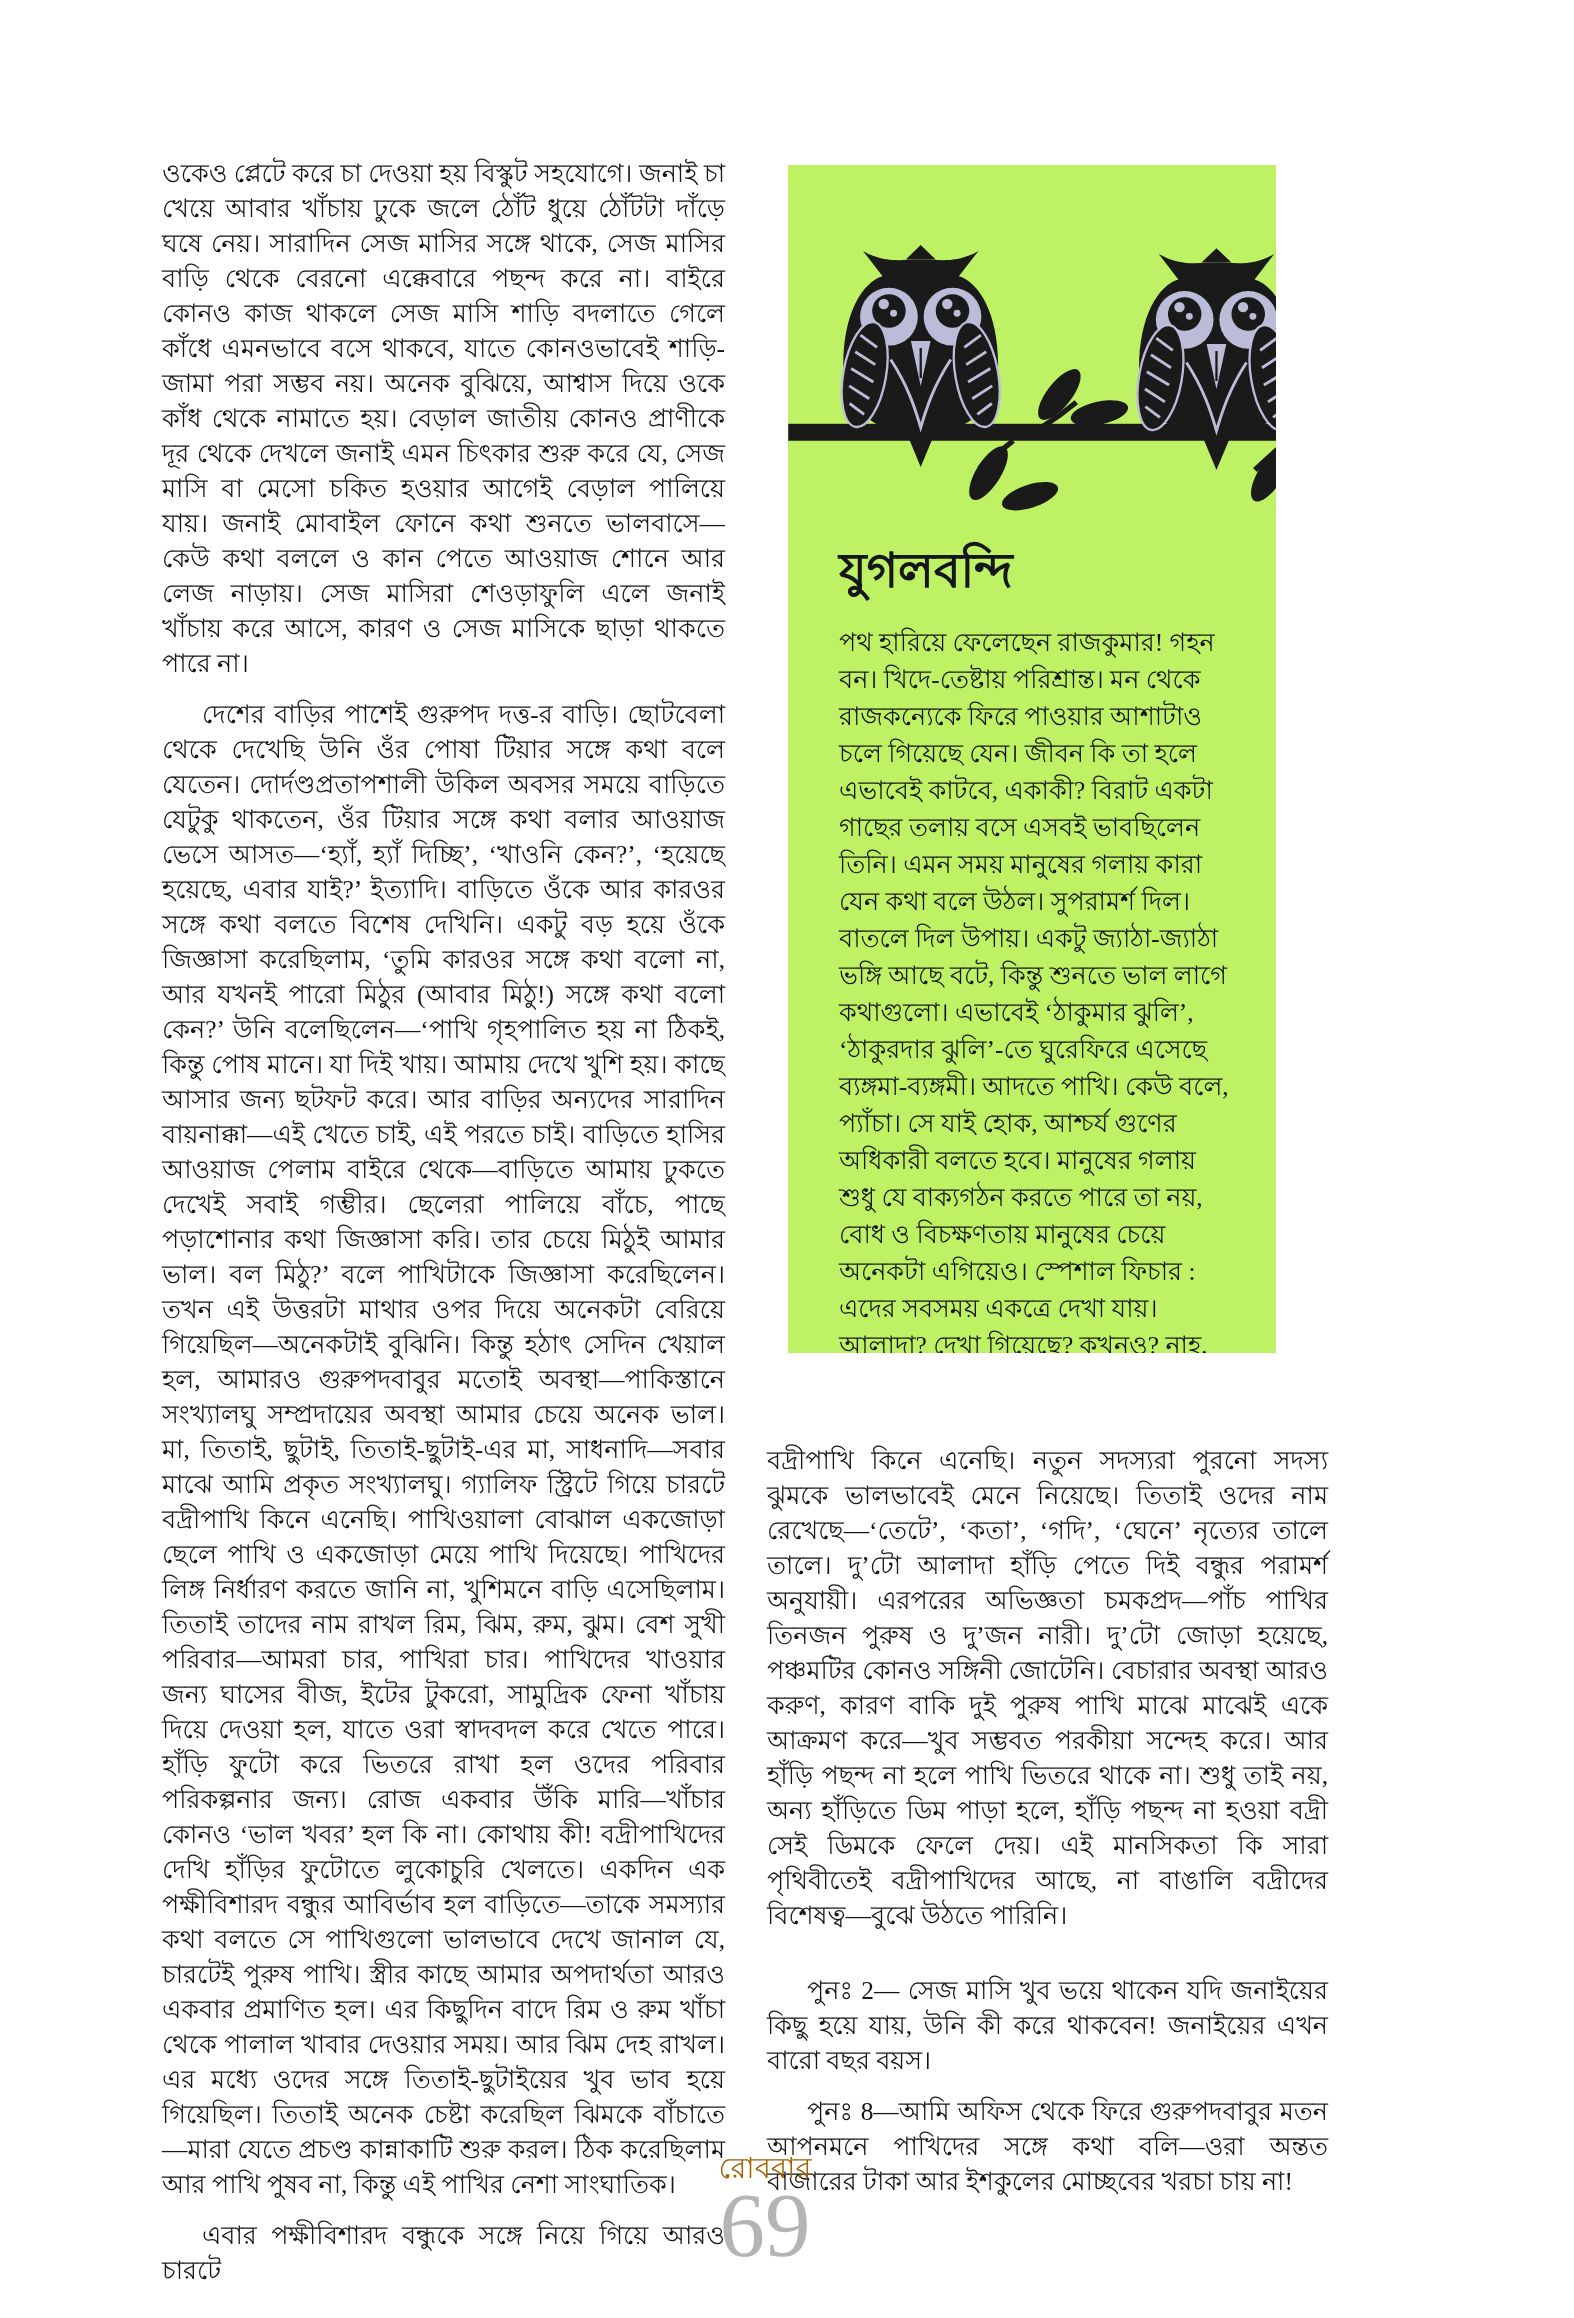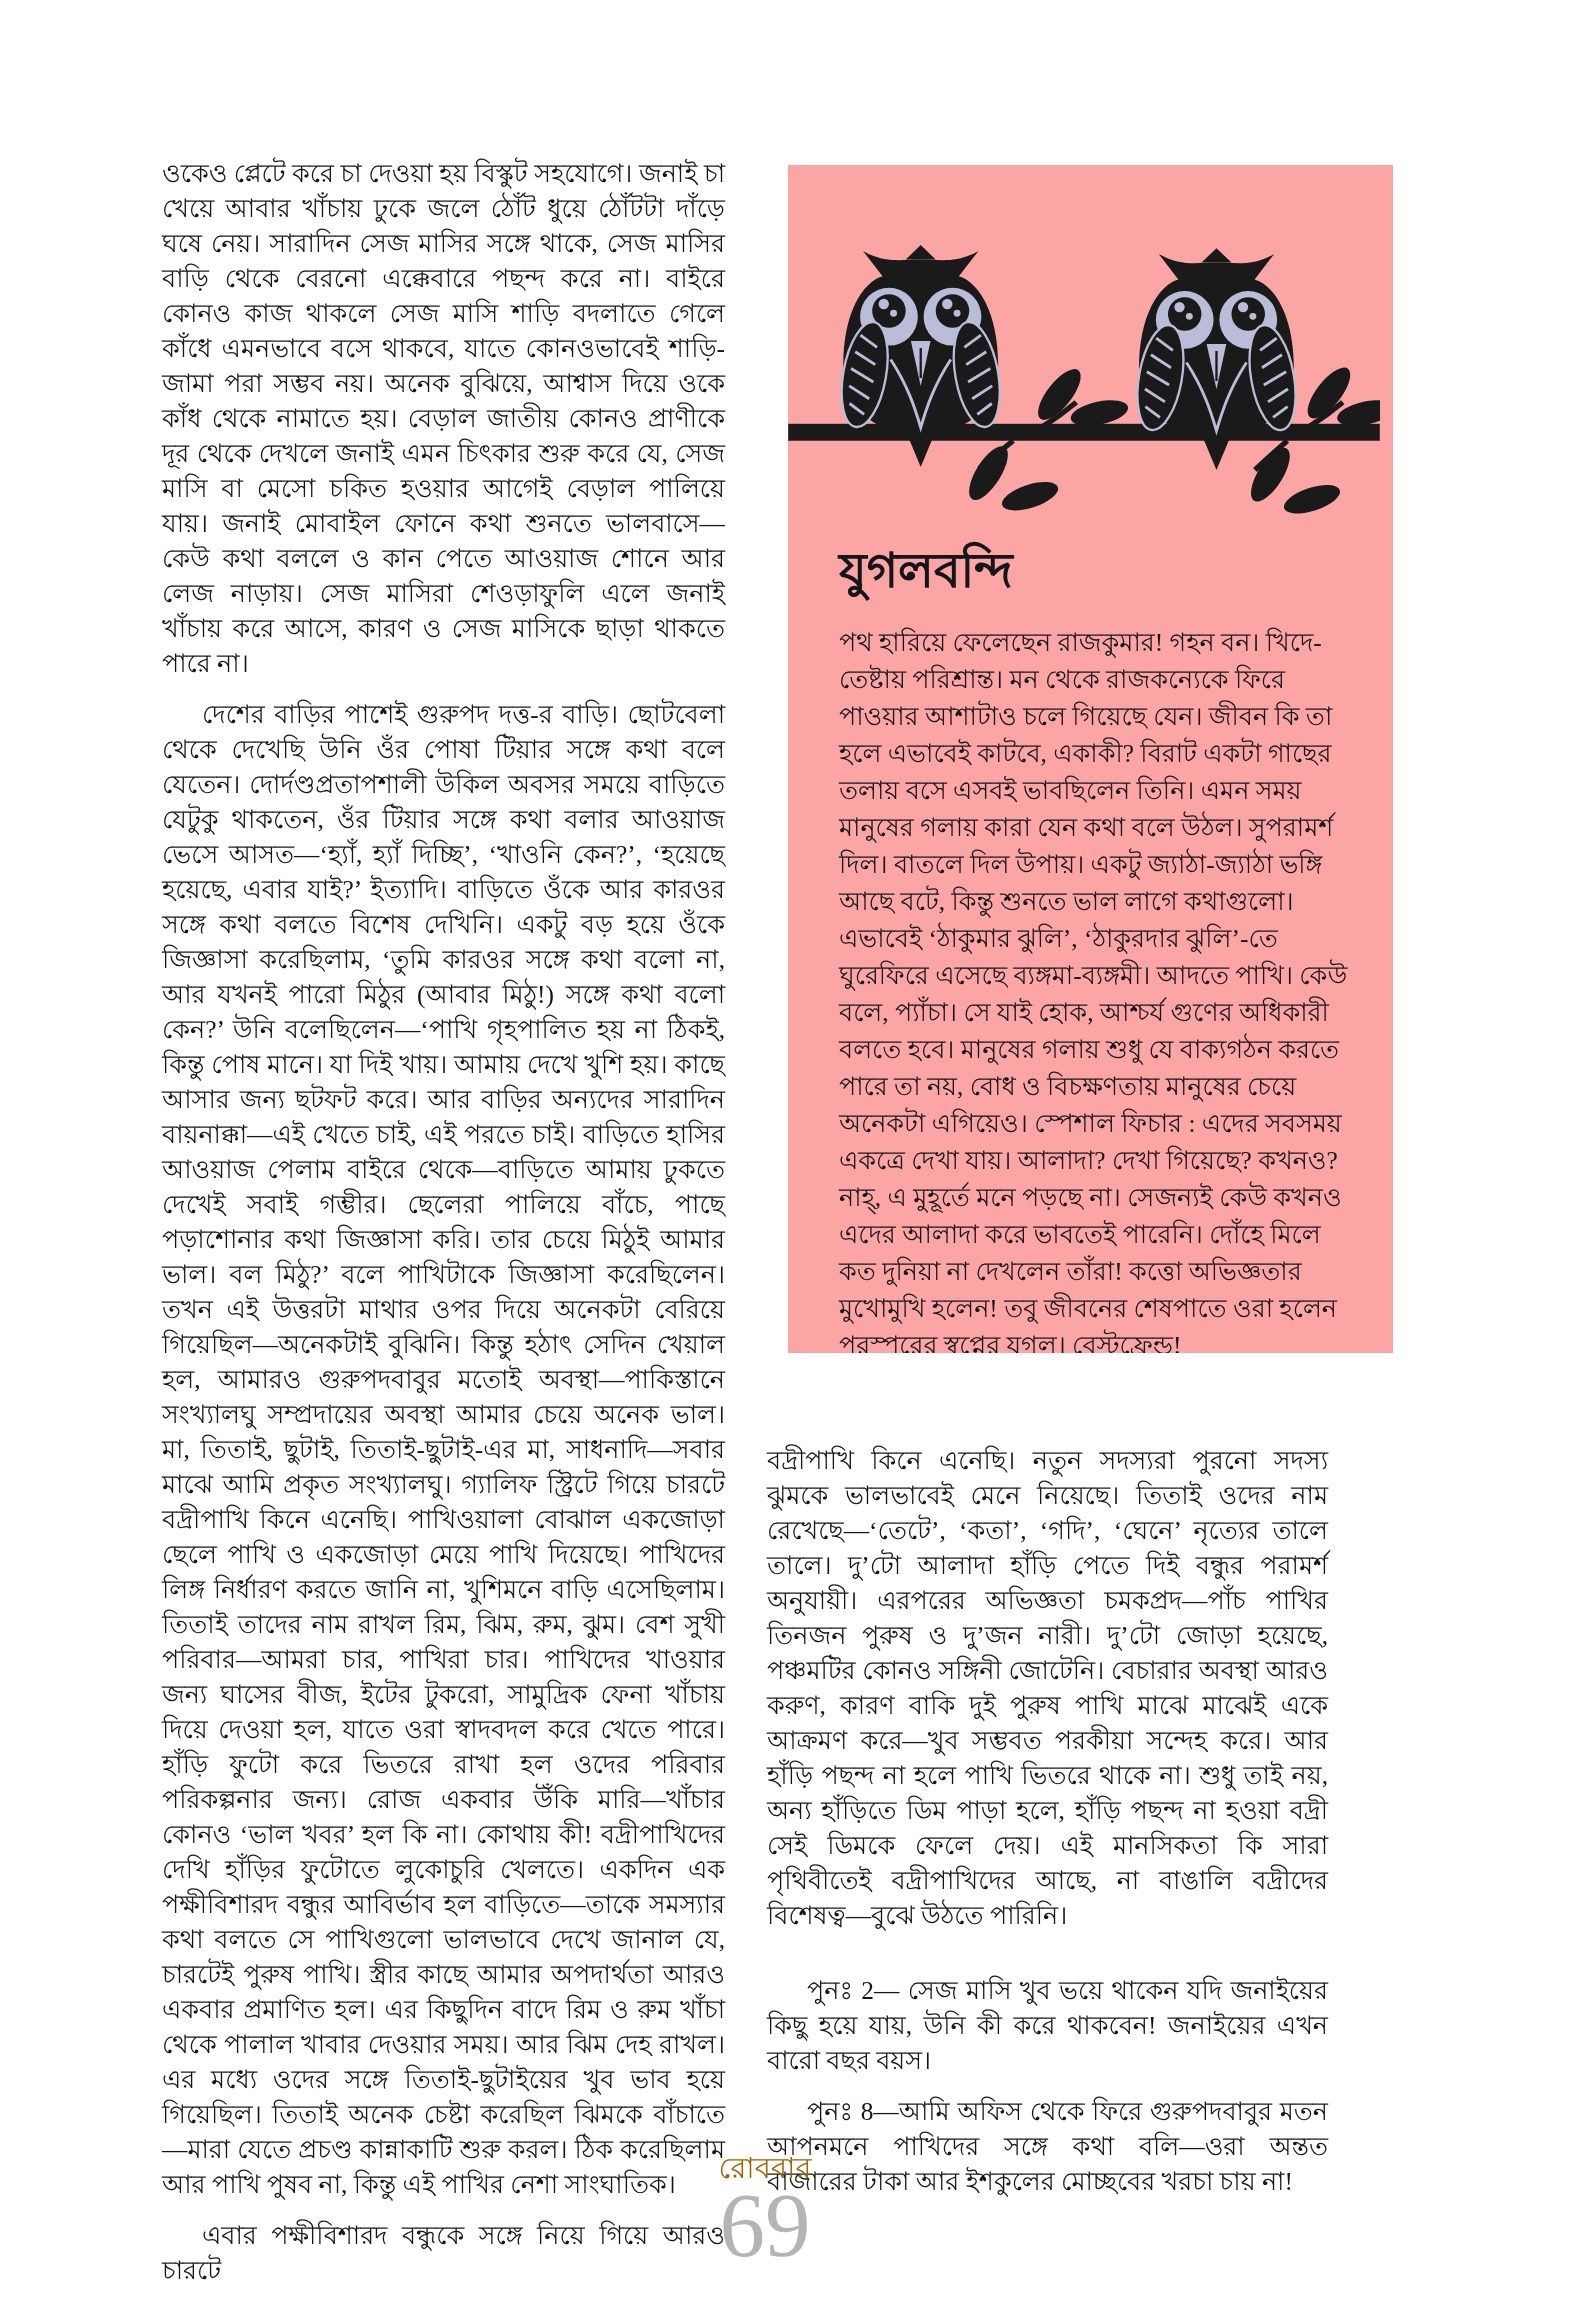--- a/index.html
+++ b/index.html
@@ -30,22 +30,22 @@
     text-align: justify;
     text-justify: inter-word;
   }
   p.indent { text-indent: 40px; }
   p.gap { margin-top: 40px; }
 
   
   .story-box {
     position: absolute;
     left: 788px; top: 165px;
-    width: 605px; height: 1188px;
-    background: #fca5a5;
+    width: 488px; height: 1188px;
+    background: #bef264;
     overflow: hidden;
   }
   .story-box svg.owls {
     display: block;
     width: 592px; height: 362px;
   }
   .story-box h2 {
     margin: 17px 46px 0 51px;
     font-size: 48px;
     line-height: 54px;

